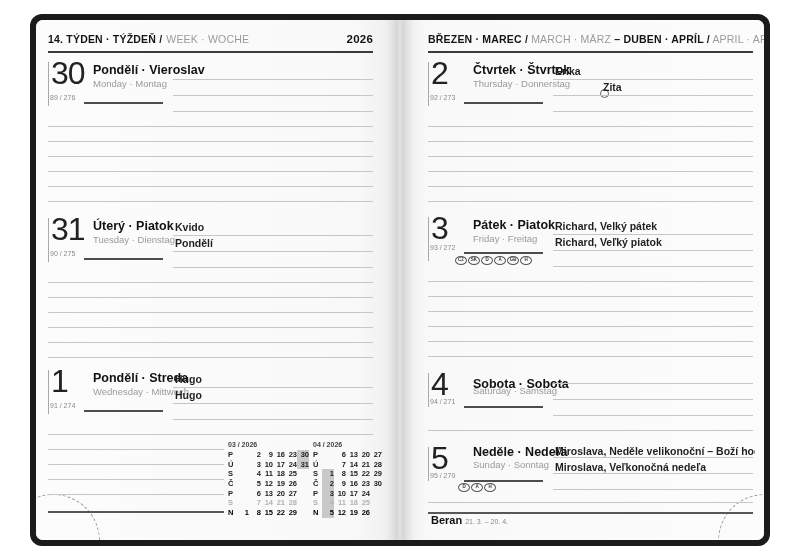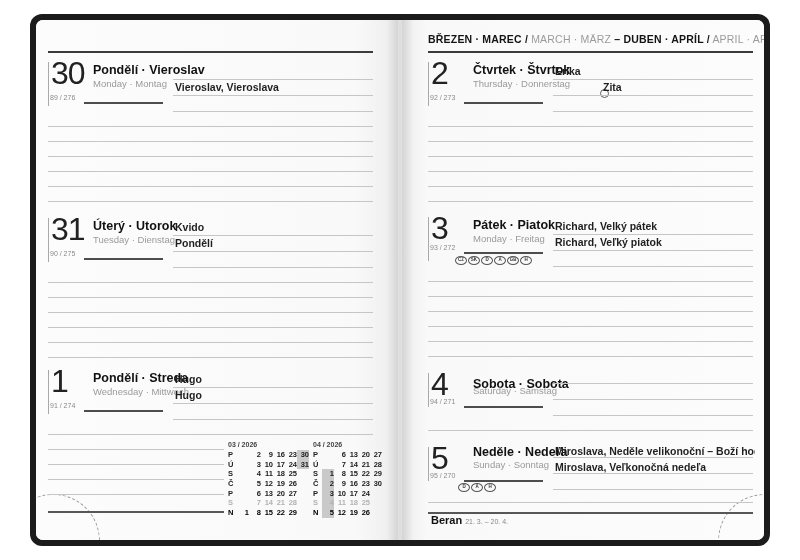--- a/index.html
+++ b/index.html
@@ -45,31 +45,35 @@
   .zod small{font-size:7px;font-weight:400;color:#8a8a8a;margin-left:3px;}
 </style>
 </head>
 <body>
 
 <div id="stage">
   <div class="cover"></div>
   <div class="pages">
 
     <div class="page" id="page-left">
+      <div class="hdr" style="left:var(--cx);display:flex;gap:4px;align-items:baseline;">
+        <span class="hseg-b">14. TÝDEN · TÝŽDEŇ /</span>
+        <span class="hseg-g">WEEK · WOCHE</span>
+        <span class="hyear" style="margin-left:auto;">2026</span>
+      </div>
 
       <div class="bar" style="left:var(--cx);top:42px;height:44px;"></div>
       <div class="num" style="left:calc(var(--cx) + 3px);top:36px;">30</div>
       <div class="ttl" style="left:calc(var(--cx) + 45px);top:43px;">Pondělí · Vieroslav</div>
       <div class="sub" style="left:calc(var(--cx) + 45px);top:58px;">Monday · Montag</div>
       <div class="cnt" style="left:calc(var(--cx) + 2px);top:74px;">89 / 276</div>
-      <div class="ent" style="left:calc(var(--cx) + 127px);top:61px;">Vieroslav, Vieroslava</div>
 
       <div class="bar" style="left:var(--cx);top:198px;height:44px;"></div>
       <div class="num" style="left:calc(var(--cx) + 3px);top:192px;">31</div>
-      <div class="ttl" style="left:calc(var(--cx) + 45px);top:199px;">Úterý · Utorok</div>
+      <div class="ttl" style="left:calc(var(--cx) + 45px);top:199px;">Úterý · Piatok</div>
       <div class="sub" style="left:calc(var(--cx) + 45px);top:214px;">Tuesday · Dienstag</div>
       <div class="cnt" style="left:calc(var(--cx) + 2px);top:230px;">90 / 275</div>
       <div class="ent" style="left:calc(var(--cx) + 127px);top:201px;">Kvido</div>
       <div class="ent" style="left:calc(var(--cx) + 127px);top:217px;">Pondělí</div>
 
       <div class="bar" style="left:var(--cx);top:350px;height:44px;"></div>
       <div class="num" style="left:calc(var(--cx) + 3px);top:344px;">1</div>
       <div class="ttl" style="left:calc(var(--cx) + 45px);top:351px;">Pondělí · Streda</div>
       <div class="sub" style="left:calc(var(--cx) + 45px);top:366px;">Wednesday · Mittwoch</div>
       <div class="cnt" style="left:calc(var(--cx) + 2px);top:382px;">91 / 274</div>
@@ -144,21 +148,21 @@
       <div class="ttl" style="left:calc(var(--cx) + 45px);top:43px;">Čtvrtek · Štvrtok</div>
       <div class="sub" style="left:calc(var(--cx) + 45px);top:58px;">Thursday · Donnerstag</div>
       <div class="cnt" style="left:calc(var(--cx) + 2px);top:74px;">92 / 273</div>
       <div class="moon" style="left:calc(var(--cx) + 172px);top:69px;"></div>
       <div class="ent" style="left:calc(var(--cx) + 127px);top:45px;">Erika</div>
       <div class="ent" style="left:calc(var(--cx) + 127px);top:61px;margin-left:48px;">Zita</div>
 
       <div class="bar" style="left:var(--cx);top:197px;height:44px;"></div>
       <div class="num" style="left:calc(var(--cx) + 3px);top:191px;">3</div>
       <div class="ttl" style="left:calc(var(--cx) + 45px);top:198px;">Pátek · Piatok</div>
-      <div class="sub" style="left:calc(var(--cx) + 45px);top:213px;">Monday · Freitag</div>
+      <div class="sub" style="left:calc(var(--cx) + 45px);top:213px;">Friday · Freitag</div>
       <div class="cnt" style="left:calc(var(--cx) + 2px);top:224px;">93 / 272</div>
       <div class="badges" style="left:calc(var(--cx) + 27px);top:236px;"><span class="badge">CZ</span><span class="badge">SK</span><span class="badge">D</span><span class="badge">A</span><span class="badge">GB</span><span class="badge">H</span></div>
       <div class="ent" style="left:calc(var(--cx) + 127px);top:216px;">Richard, Veľký piatok</div>
       <div class="ent" style="left:calc(var(--cx) + 127px);top:200px;">Richard, Velký pátek</div>
 
       <div class="bar" style="left:var(--cx);top:353px;height:34px;"></div>
       <div class="num" style="left:calc(var(--cx) + 3px);top:347px;">4</div>
       <div class="ttl" style="left:calc(var(--cx) + 45px);top:357px;">Sobota · Sobota</div>
       <div class="sub" style="left:calc(var(--cx) + 45px);top:365px;">Saturday · Samstag</div>
       <div class="cnt" style="left:calc(var(--cx) + 2px);top:378px;">94 / 271</div>

